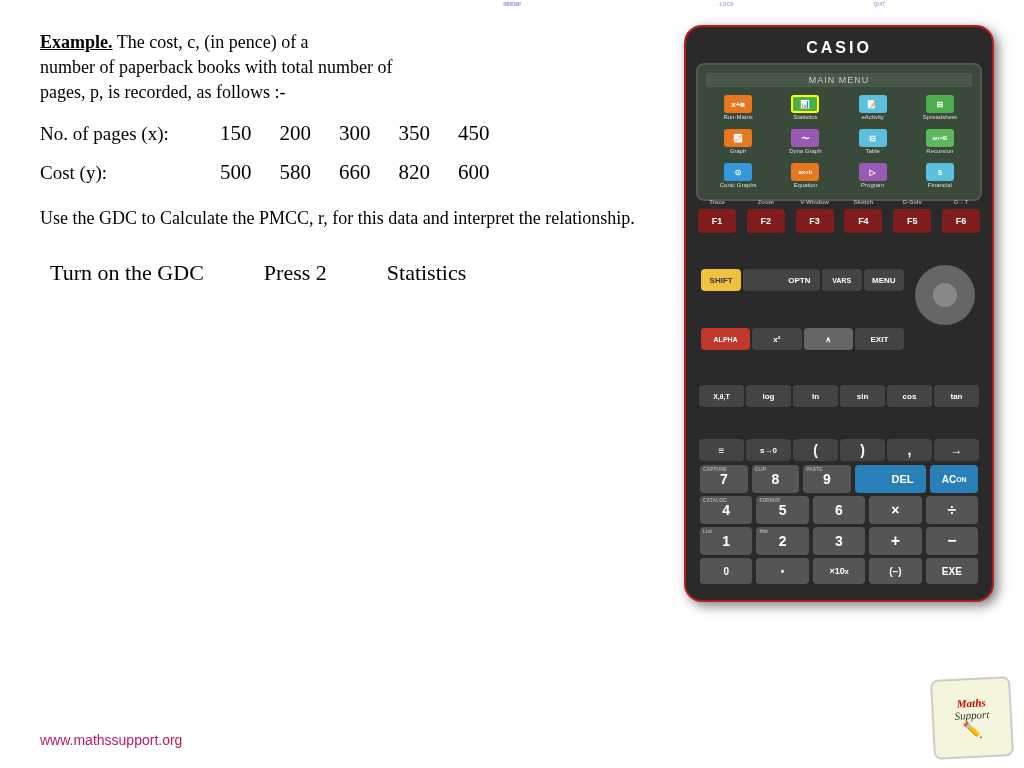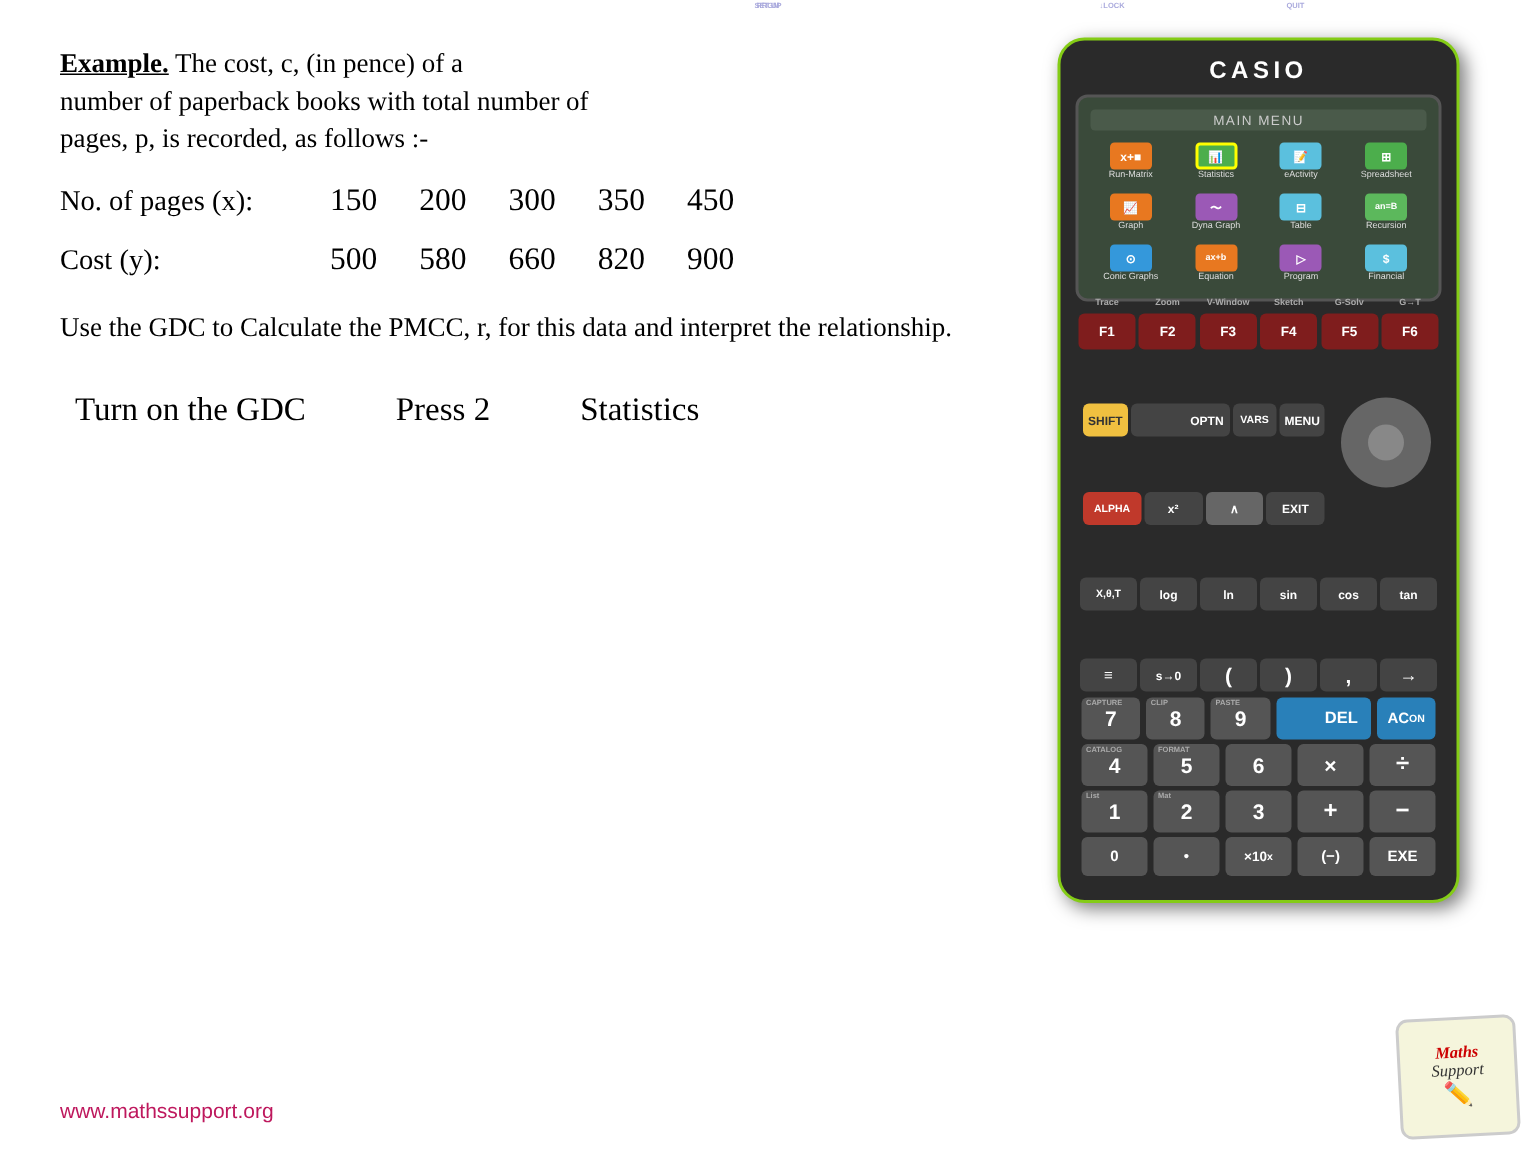--- a/index.html
+++ b/index.html
@@ -120,26 +120,26 @@
     
     .right-panel {
       width: 330px;
       display: flex;
       align-items: flex-start;
       justify-content: center;
       padding-top: 5px;
     }
 
     .calculator {
-      width: 268px;
+      width: 310px;
       background: #2a2a2a;
       border-radius: 18px;
       padding: 12px 10px 16px 10px;
       box-shadow: 4px 4px 12px rgba(0,0,0,0.5);
-      border: 2px solid #84cc16;
+      border: 2px solid #b91c1c;
     }
 
     .calc-brand {
       text-align: center;
       color: white;
       font-family: Arial, sans-serif;
       font-size: 16px;
       font-weight: bold;
       letter-spacing: 3px;
       margin-bottom: 6px;
@@ -390,21 +390,21 @@
       </span>
     </div>
 
     <div class="data-row">
       <span class="data-label">Cost (y):</span>
       <span class="data-values">
         <span>500</span>
         <span>580</span>
         <span>660</span>
         <span>820</span>
-        <span>900</span>
+        <span>600</span>
       </span>
     </div>
 
     <div class="question-text">Use the GDC to Calculate the PMCC, r, for this data and interpret the relationship.</div>
 
     <div class="instruction-text">
       <span>Turn on the GDC</span>
       <span class="press2">Press 2</span>
       <span class="statistics-label">Statistics</span>
     </div>

